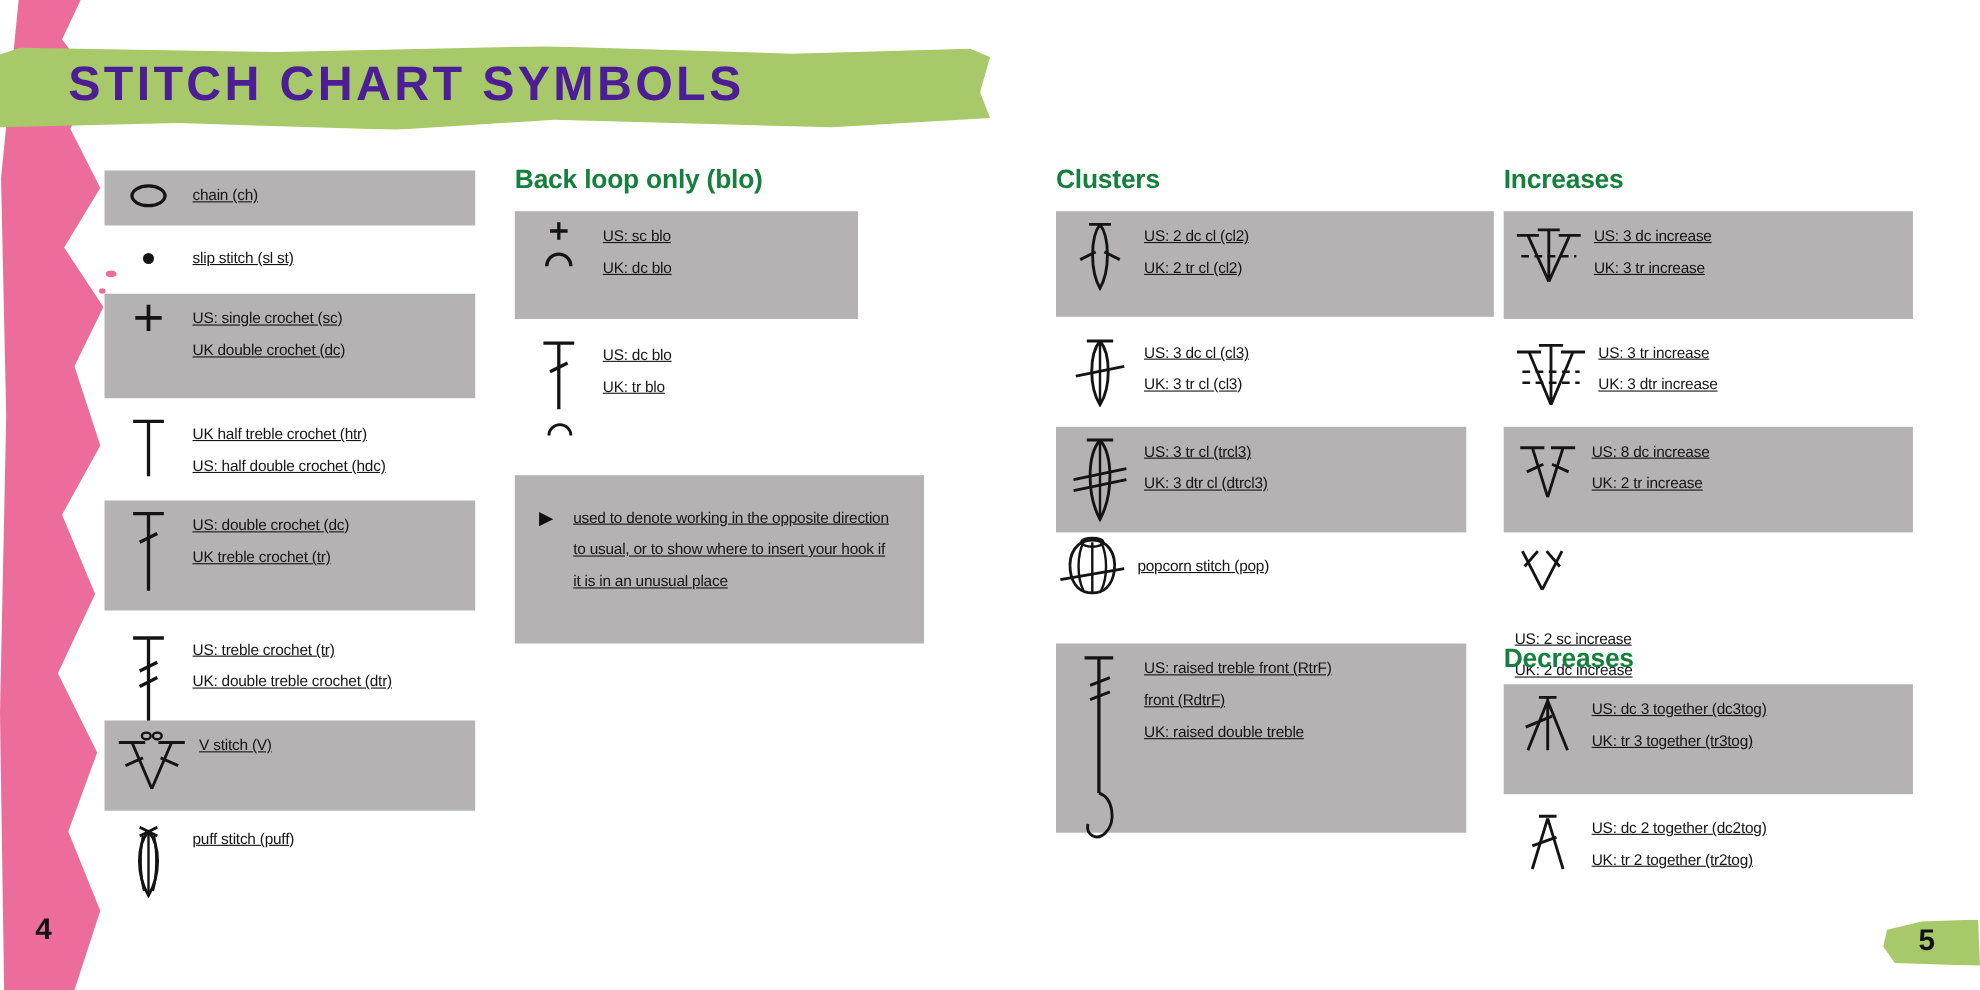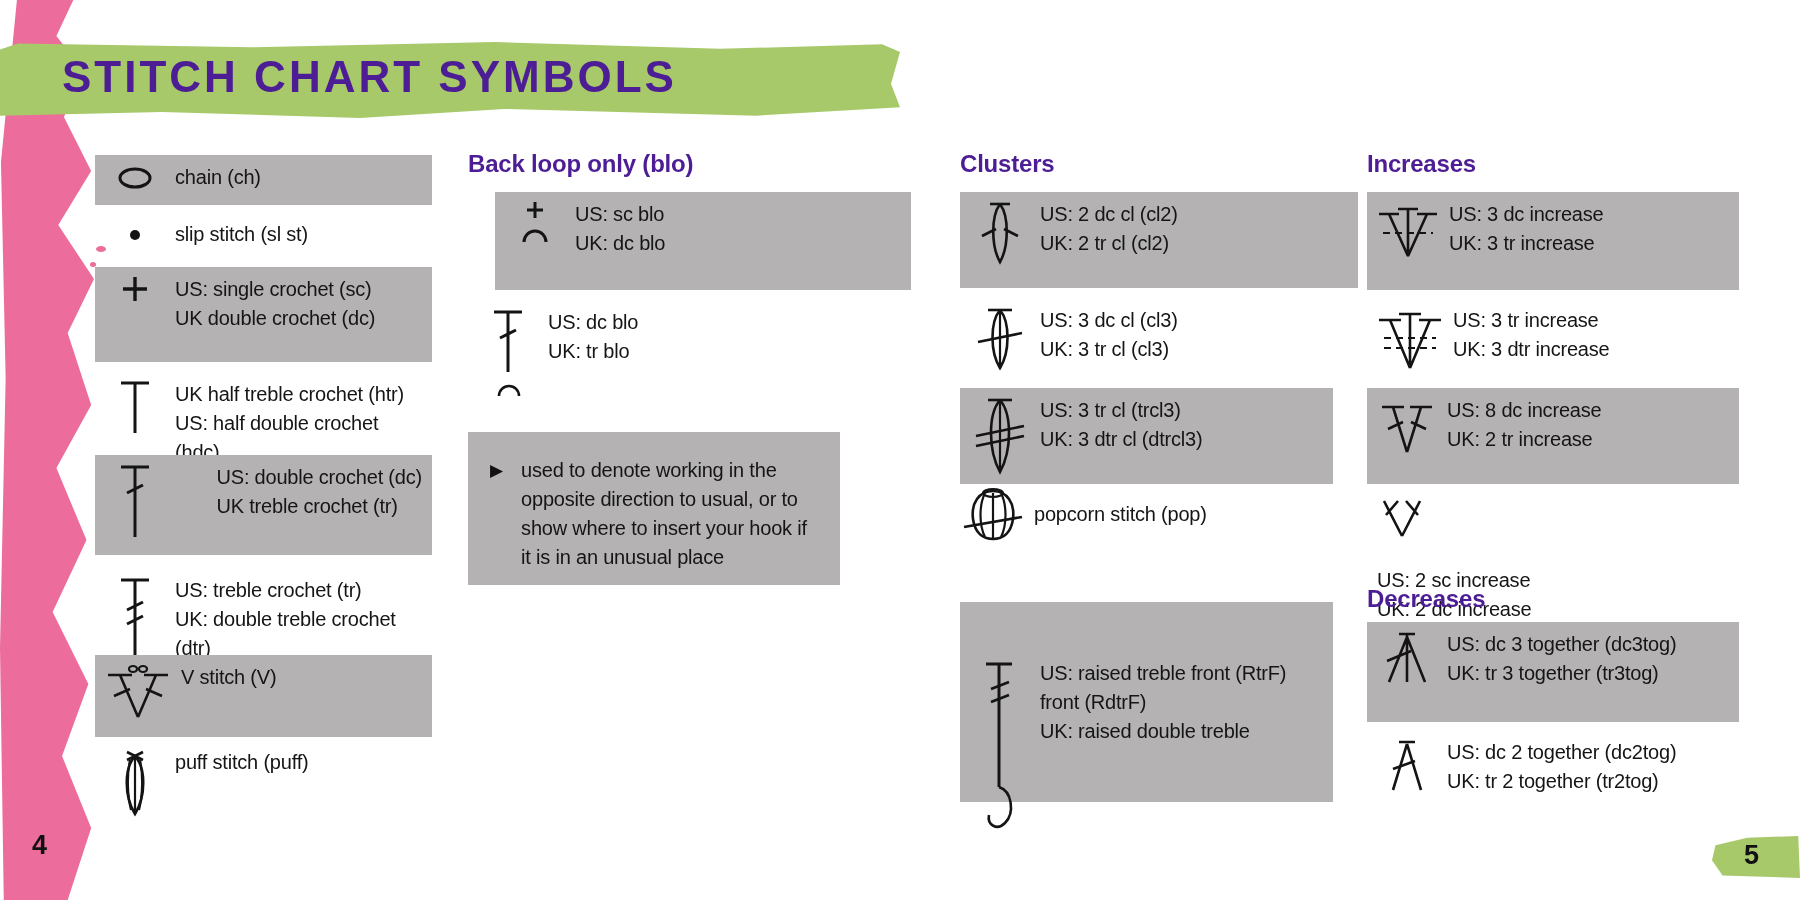--- a/index.html
+++ b/index.html
@@ -23,33 +23,33 @@
     letter-spacing:3px;color:#4c1d95;font-family:"Liberation Sans",sans-serif;
   }
   .green-patch{
     position:absolute;left:1712px;top:836px;width:88px;height:42px;background:#a7c96a;
     clip-path:polygon(4% 22%,40% 4%,98% 0,100% 100%,12% 94%,0 58%);
   }
   .pagenum{position:absolute;font-size:27px;font-weight:bold;color:#111;}
   .pagenum.left{left:32px;top:830px;}
   .pagenum.right{left:1744px;top:840px;}
 
-  .col-heading{position:absolute;font-size:24px;font-weight:bold;color:#4c1d95;letter-spacing:-0.2px;}
+  .col-heading{position:absolute;font-size:24px;font-weight:bold;color:#15803d;letter-spacing:-0.2px;}
 
   .row{
     position:absolute;display:flex;align-items:flex-start;gap:10px;
     padding:8px 10px;box-sizing:border-box;
   }
   .row.shaded{background:#b4b2b2;}
   .sym{flex:0 0 60px;display:flex;align-items:center;justify-content:center;}
   .sym.h1{height:30px;}
   .sym.h2{height:58px;}
   .sym.h3{height:86px;}
   .sym.top{align-items:flex-start;}
-  .lines{display:flex;flex-direction:column;font-size:20px;line-height:29px;letter-spacing:-0.2px;}
+  .lines{display:flex;flex-direction:column;font-size:14px;line-height:29px;letter-spacing:-0.2px;text-decoration:underline;}
   .note{
     position:absolute;background:#b4b2b2;display:flex;gap:18px;
     padding:24px 16px 16px 22px;box-sizing:border-box;
   }
   .note .arrow{font-size:17px;line-height:29px;color:#111;}
   .note .lines{width:292px;}
   svg{display:block;}
   svg path, svg ellipse, svg circle{stroke:#141414;stroke-width:2.6;fill:none;}
   svg .fill{fill:#141414;stroke:none;}
   svg .dash{stroke-dasharray:7 5;}
@@ -102,21 +102,21 @@
     <svg width="34" height="56" viewBox="0 0 34 56">
         <path d="M3 3 H31 M17 3 V53" style="stroke-width:3"></path>
       </svg>
   </span>
   <div class="lines">
     <span>UK half treble crochet (htr)</span>
     <span>US: half double crochet (hdc)</span>
   </div>
 </div>
 
-<div class="row shaded" style="left:95px;top:455px;width:337px;height:100px;justify-content:space-between;">
+<div class="row shaded" style="left:95px;top:455px;width:337px;height:100px;">
   <span class="sym h2 top">
     <svg width="34" height="78" viewBox="0 0 34 78">
         <path d="M3 4 H31 M17 4 V74 M9 30 L25 22" style="stroke-width:3"></path>
       </svg>
   </span>
   <div class="lines">
     <span>US: double crochet (dc)</span>
     <span>UK treble crochet (tr)</span>
   </div>
 </div>
@@ -156,21 +156,21 @@
         <path d="M11 4 L27 12 M27 4 L11 12"></path>
       </svg>
   </span>
   <div class="lines">
       <span>puff stitch (puff)</span>
     </div>
 </div>
 
 <div class="col-heading" style="left:468px;top:150px;">Back loop only (blo)</div>
 
-<div class="row shaded" style="left:468px;top:192px;width:416px;height:98px;margin-left:27px;">
+<div class="row shaded" style="left:468px;top:192px;width:312px;height:98px;">
   <span class="sym h2 top">
     <svg width="34" height="46" viewBox="0 0 34 46">
         <path d="M17 2 V18 M9 10 H25" style="stroke-width:3"></path>
         <path d="M6 42 A11 11 0 0 1 28 42" style="stroke-width:3"></path>
       </svg>
   </span>
   <div class="lines">
     <span>US: sc blo</span>
     <span>UK: dc blo</span>
   </div>
@@ -251,21 +251,21 @@
         <path d="M31 9 V55" style="stroke-width:2.2"></path>
         <path d="M39 9 C45 21 45 41 39 53" style="stroke-width:2.2"></path>
         <path d="M2 43 L60 33"></path>
       </svg>
   </span>
   <div class="lines">
       <span>popcorn stitch (pop)</span>
     </div>
 </div>
 
-<div class="row shaded" style="left:960px;top:602px;width:373px;height:200px;align-items:center;">
+<div class="row shaded" style="left:960px;top:585px;width:373px;height:172px;">
   <span class="sym h3 top">
     <svg width="44" height="186" viewBox="0 0 44 186">
         <path d="M8 5 H34 M21 5 V128" style="stroke-width:3"></path>
         <path d="M13 30 L31 23 M13 43 L31 36"></path>
         <path d="M21 128 C34 132 37 154 27 164 C19 172 9 166 11 156"></path>
       </svg>
   </span>
   <div class="lines">
     <span>US: raised treble front (RtrF)</span>
     <span>front (RdtrF)</span>

